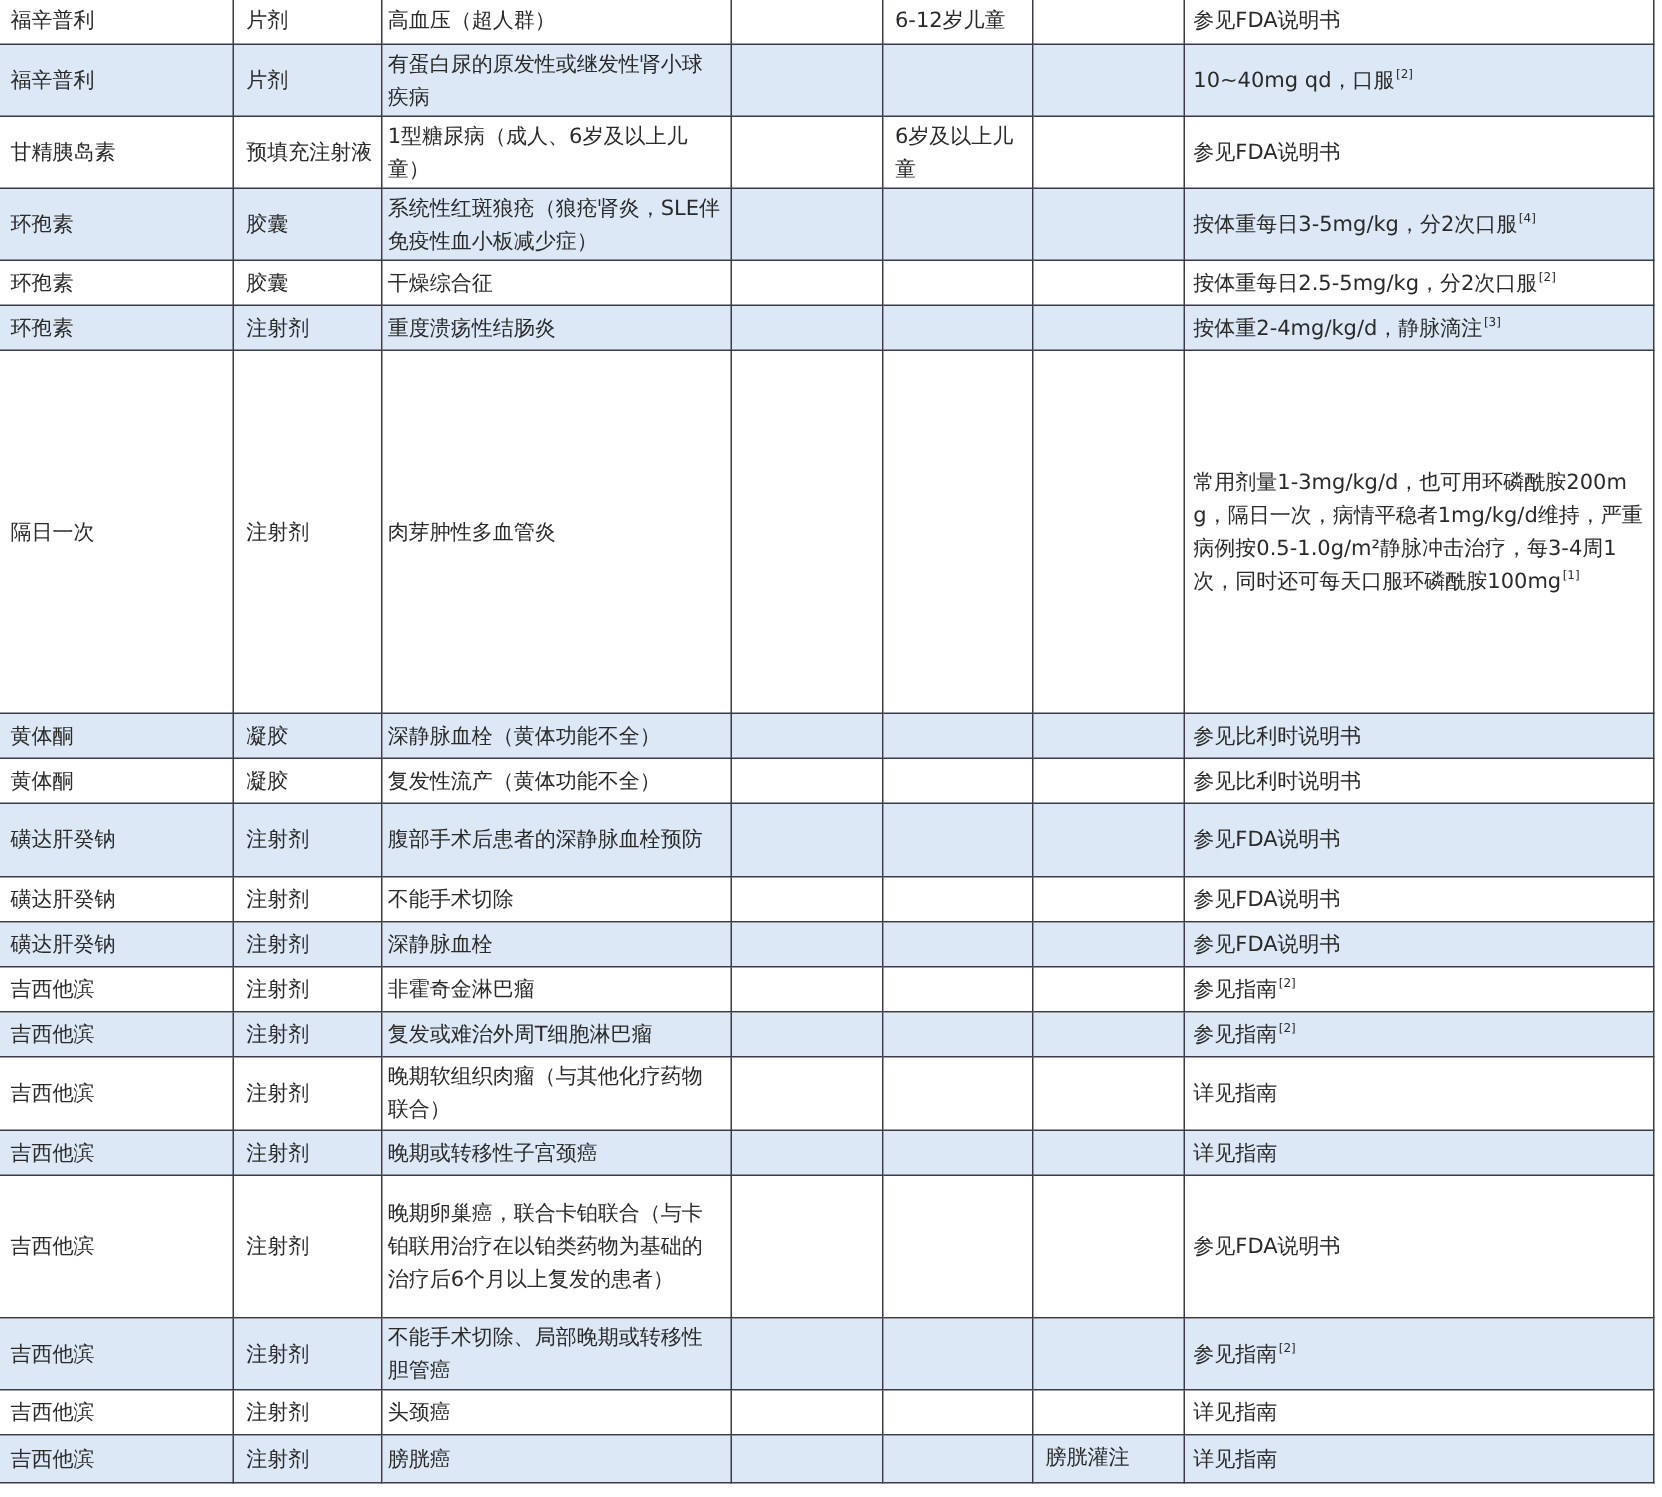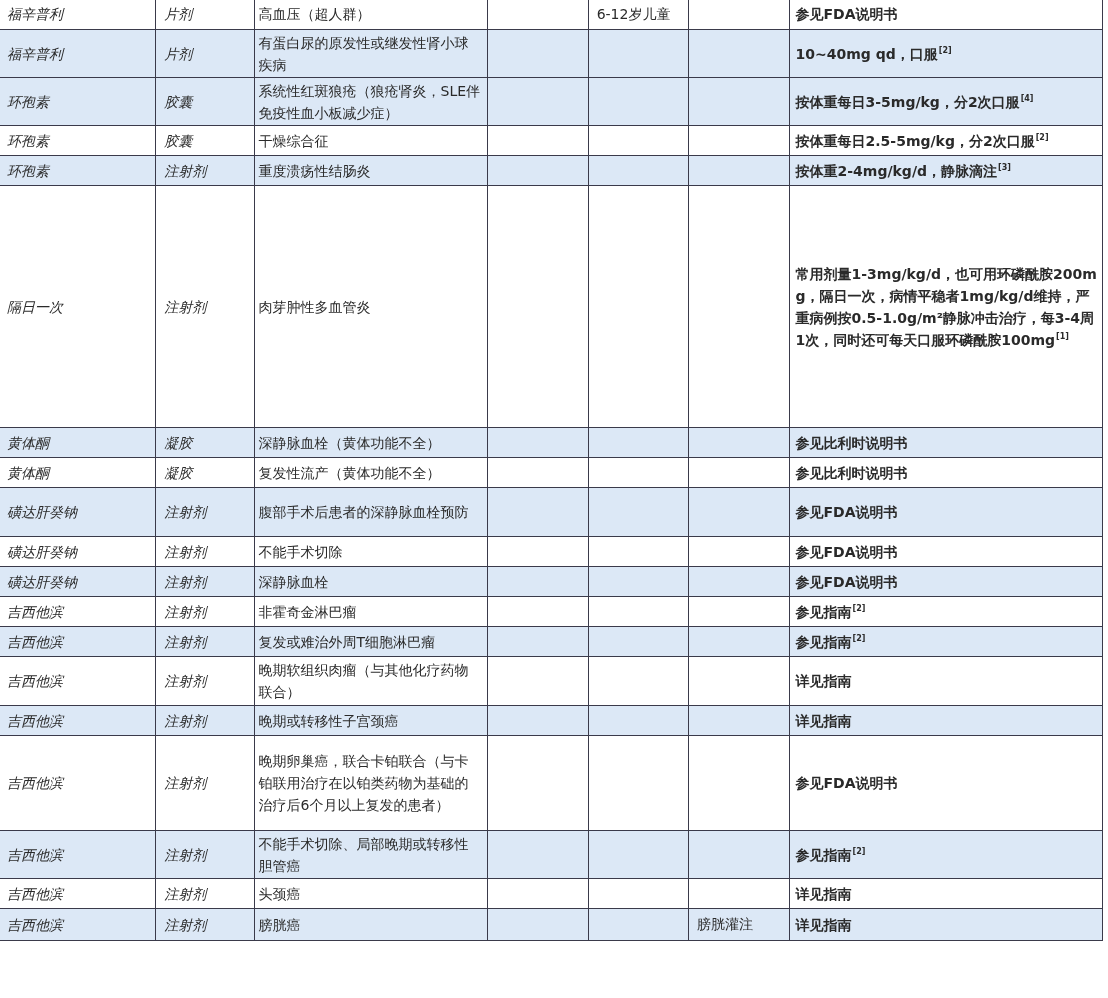--- a/index.html
+++ b/index.html
@@ -3,24 +3,24 @@
 <meta charset="utf-8">
 <style>
   html, body { margin: 0; padding: 0; background: #ffffff; }
   body { width: 1108px; height: 998px; overflow: hidden; position: relative;
          font-family: "DejaVu Sans", "Liberation Sans", sans-serif; color: #2a2a2a; }
   table { border-collapse: collapse; table-layout: fixed; position: absolute; left: -2px; top: -2px; width: 1105px; }
   td { border: 1.5px solid #3a3a4a; font-size: 14px; line-height: 22px; padding: 1px 5px 1px 8px;
        vertical-align: middle; overflow: hidden; word-break: break-all; }
   tr.alt td { background: #dce8f6; }
   sup { font-size: 8px; line-height: 0; vertical-align: 6px; margin-left: 1px; }
-  .c0 { width: 144px; font-style: italic; } .c1 { width: 90px; font-style: italic; } .c2 { width: 214px; }
+  .c0 { width: 144px; } .c1 { width: 90px; } .c2 { width: 214px; }
   .c3 { width: 92px; } .c4 { width: 92px; margin-top: 28px; } .c5 { width: 92px; font-family: Liberation Serif, serif; } .c6 { width: 287px; }
   td.c2 { padding-left: 4px; }
-  td.c6 { padding-left: 6px; font-weight: bold; }
+  td.c6 { padding-left: 6px; }
 </style>
 </head>
 <body>
 
 <table>
   <colgroup>
     <col class="c0">
       <col class="c1">
       <col class="c2">
       <col class="c3">
@@ -40,20 +40,29 @@
       </tr>
       <tr class="alt" style="height: 48px;">
         <td class="c0"><span>福辛普利</span></td>
         <td class="c1"><span>片剂</span></td>
         <td class="c2"><span>有蛋白尿的原发性或继发性肾小球疾病</span></td>
         <td class="c3"><span></span></td>
         <td class="c4"><span></span></td>
         <td class="c5"><span></span></td>
         <td class="c6"><span>10~40mg qd，口服</span><sup>[2]</sup></td>
       </tr>
+      <tr style="height: 48px;">
+        <td class="c0"><span>甘精胰岛素</span></td>
+        <td class="c1"><span>预填充注射液</span></td>
+        <td class="c2"><span>1型糖尿病（成人、6岁及以上儿童）</span></td>
+        <td class="c3"><span></span></td>
+        <td class="c4"><span>6岁及以上儿童</span></td>
+        <td class="c5"><span></span></td>
+        <td class="c6"><span>参见FDA说明书</span><sup></sup></td>
+      </tr>
       <tr class="alt" style="height: 48px;">
         <td class="c0"><span>环孢素</span></td>
         <td class="c1"><span>胶囊</span></td>
         <td class="c2"><span>系统性红斑狼疮（狼疮肾炎，SLE伴免疫性血小板减少症）</span></td>
         <td class="c3"><span></span></td>
         <td class="c4"><span></span></td>
         <td class="c5"><span></span></td>
         <td class="c6"><span>按体重每日3-5mg/kg，分2次口服</span><sup>[4]</sup></td>
       </tr>
       <tr style="height: 30px;">

